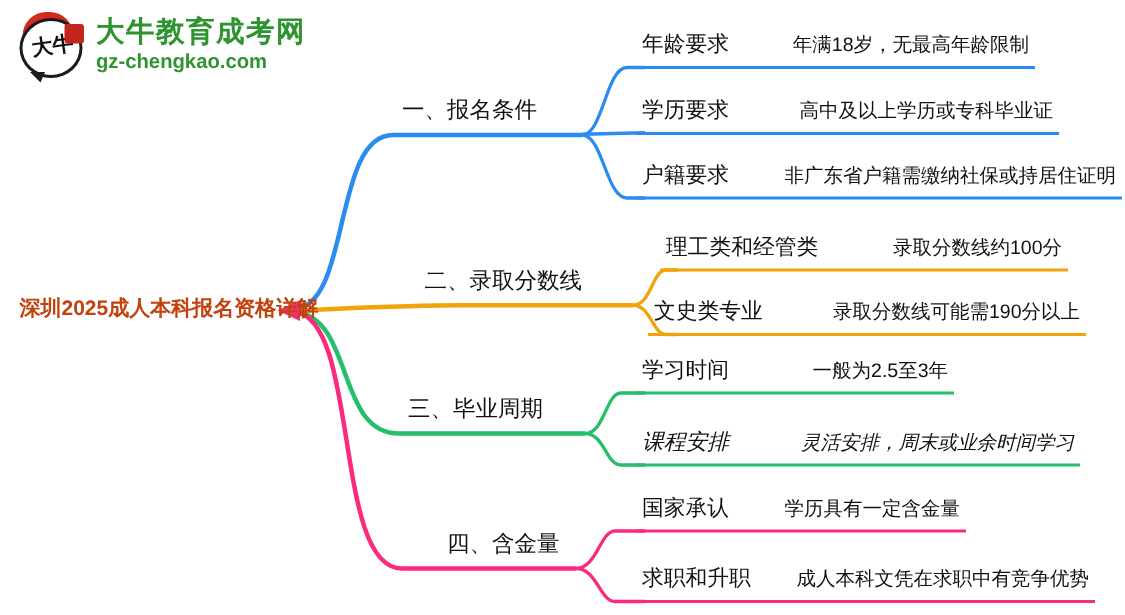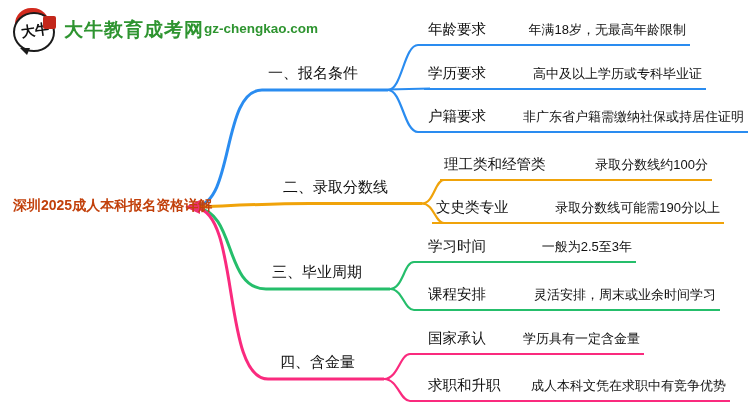--- a/index.html
+++ b/index.html
@@ -11,21 +11,21 @@
   .logo-badge{position:relative;width:44px;height:44px;}
   .logo-bubble{position:absolute;left:1px;top:4px;width:38px;height:36px;border:2px solid #1b1b1b;
     border-radius:50% 50% 50% 50%;background:#fff;}
   .logo-tail{position:absolute;left:8px;top:40px;width:0;height:0;
     border-left:7px solid transparent;border-right:3px solid transparent;border-top:7px solid #1b1b1b;}
   .logo-arc{position:absolute;left:3px;top:0px;width:34px;height:16px;border-radius:17px 17px 0 0;
     background:#d22a1e;}
   .logo-seal{position:absolute;right:0;top:8px;width:13px;height:13px;background:#c3271b;border-radius:2px;}
   .logo-bubble-text{position:absolute;left:6px;top:10px;font-size:14px;font-weight:bold;color:#111;
     line-height:13px;letter-spacing:0;transform:rotate(-8deg);}
-  .logo-text{display:flex;flex-direction:row;line-height:1.05;}
+  .logo-text{display:flex;flex-direction:column;line-height:1.05;}
   .logo-title{font-size:19px;font-weight:bold;letter-spacing:1px;}
   .logo-url{font-size:13.5px;font-weight:bold;margin-top:2px;}
 
   
   .root-label{position:absolute;left:13px;top:197px;width:182px;font-size:14px;font-weight:700;
     color:#c2410c;letter-spacing:0;white-space:nowrap;}
 
   
   svg.links{position:absolute;left:0;top:0;width:750px;height:410px;pointer-events:none;}
   svg.links path{fill:none;}
@@ -79,21 +79,21 @@
     <path d="M384,379 C398,379 400,401 410,401 L430,401" stroke-width="2.2" stroke="#fa2a7e"></path>
 
     <polygon points="185,207 200,200 200,214" style="fill: rgb(239, 47, 116);"></polygon>
   </svg>
 
   <div class="root-label">深圳2025成人本科报名资格详解</div>
 
   <div class="branch-label" style="left:268px;top:64px;">一、报名条件</div>
   <div class="branch-label" style="left:283px;top:178px;">二、录取分数线</div>
   <div class="branch-label" style="left:272px;top:263px;">三、毕业周期</div>
-  <div class="branch-label" style="left:280px;top:353px;">四、含金量</div>
+  <div class="branch-label" style="left:298px;top:353px;">四、含金量</div>
 
   <div class="row" style="left: 424px; top: 20px; width: 266px; border-bottom-color: rgb(42, 140, 240); gap: 11px;">
     <span class="k">年龄要求</span>
     <span class="v">年满18岁，无最高年龄限制</span>
   </div>
   <div class="row" style="left: 424px; top: 64px; width: 282px; border-bottom-color: rgb(42, 140, 240);">
     <span class="k">学历要求</span>
     <span class="v">高中及以上学历或专科毕业证</span>
   </div>
   <div class="row" style="left: 424px; top: 107px; width: 324px; border-bottom-color: rgb(42, 140, 240);">
@@ -107,21 +107,21 @@
   </div>
   <div class="row" style="left: 432px; top: 198px; width: 292px; border-bottom-color: rgb(240, 163, 10); gap: 16px;">
     <span class="k">文史类专业</span>
     <span class="v">录取分数线可能需190分以上</span>
   </div>
 
   <div class="row" style="left: 424px; top: 237px; width: 212px; border-bottom-color: rgb(37, 190, 107);">
     <span class="k">学习时间</span>
     <span class="v">一般为2.5至3年</span>
   </div>
-  <div class="row" style="left: 424px; top: 285px; width: 296px; border-bottom-color: rgb(37, 190, 107);">
+  <div class="row" style="left: 424px; top: 285px; width: 296px; border-bottom-color: rgb(37, 190, 107); font-style: italic;">
     <span class="k">课程安排</span>
     <span class="v">灵活安排，周末或业余时间学习</span>
   </div>
 
   <div class="row" style="left: 424px; top: 376px; width: 306px; border-bottom-color: rgb(250, 42, 126);">
     <span class="k">求职和升职</span>
     <span class="v">成人本科文凭在求职中有竞争优势</span>
   </div>
   <div class="row" style="left: 424px; top: 329px; width: 220px; border-bottom-color: rgb(250, 42, 126);">
     <span class="k">国家承认</span>

